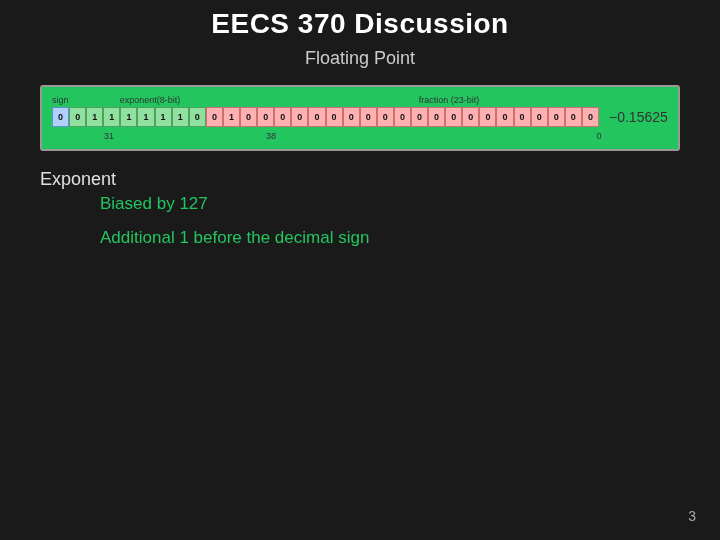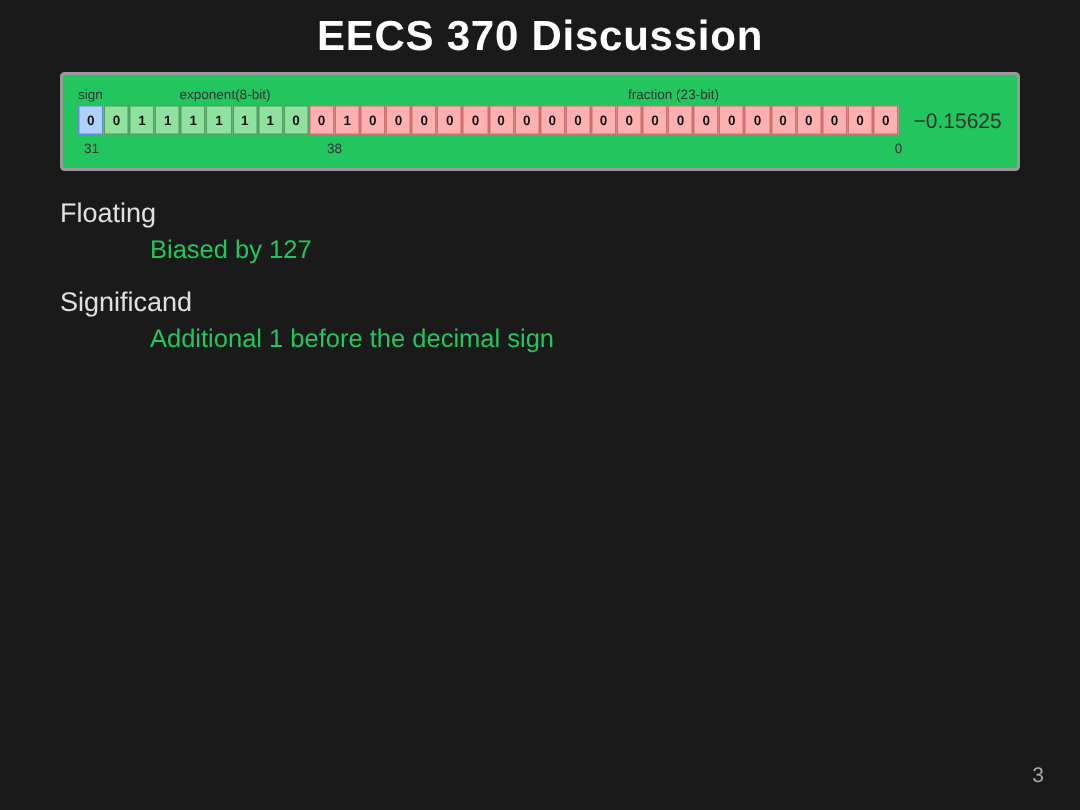--- a/index.html
+++ b/index.html
@@ -115,20 +115,21 @@
       margin-left: 10px;
       white-space: nowrap;
     }
 
     .bit-indices {
       display: flex;
       align-items: flex-start;
       font-size: 9px;
       color: #333;
       margin-top: 2px;
+      margin-left: 48px;
     }
 
     .idx-31 {
       width: 18px;
       text-align: center;
     }
 
     .idx-23 {
       margin-left: 144px;
       width: 18px;
@@ -168,20 +169,21 @@
       font-size: 14px;
       color: #aaaaaa;
     }
   </style>
 </head>
 <body>
 
 <div class="slide-container">
 
   <h1 class="main-title">EECS 370 Discussion</h1>
+  <p class="subtitle">Floating Point</p>
 
   <div class="fp-diagram-container">
     <div class="diagram-labels-top">
       <span class="label-sign">sign</span>
       <span class="label-exponent">exponent(8-bit)</span>
       <span class="label-fraction">fraction (23-bit)</span>
     </div>
 
     <div class="bits-row" id="bits-row">
 
@@ -221,24 +223,23 @@
     </div>
 
     <div class="bit-indices">
       <span class="idx-31">31</span>
       <span class="idx-23">38</span>
       <span class="idx-0">0</span>
     </div>
   </div>
 
   <div class="section-content">
-    <span class="section-title">Floating</span>
+    <span class="section-title">Exponent</span>
     <span class="section-detail">Biased by 127</span>
   </div>
 
   <div class="section-content">
-    <span class="section-title">Significand</span>
     <span class="section-detail">Additional 1 before the decimal sign</span>
   </div>
 
 </div>
 
 <span class="slide-number">3</span>
 
 </body></html>

